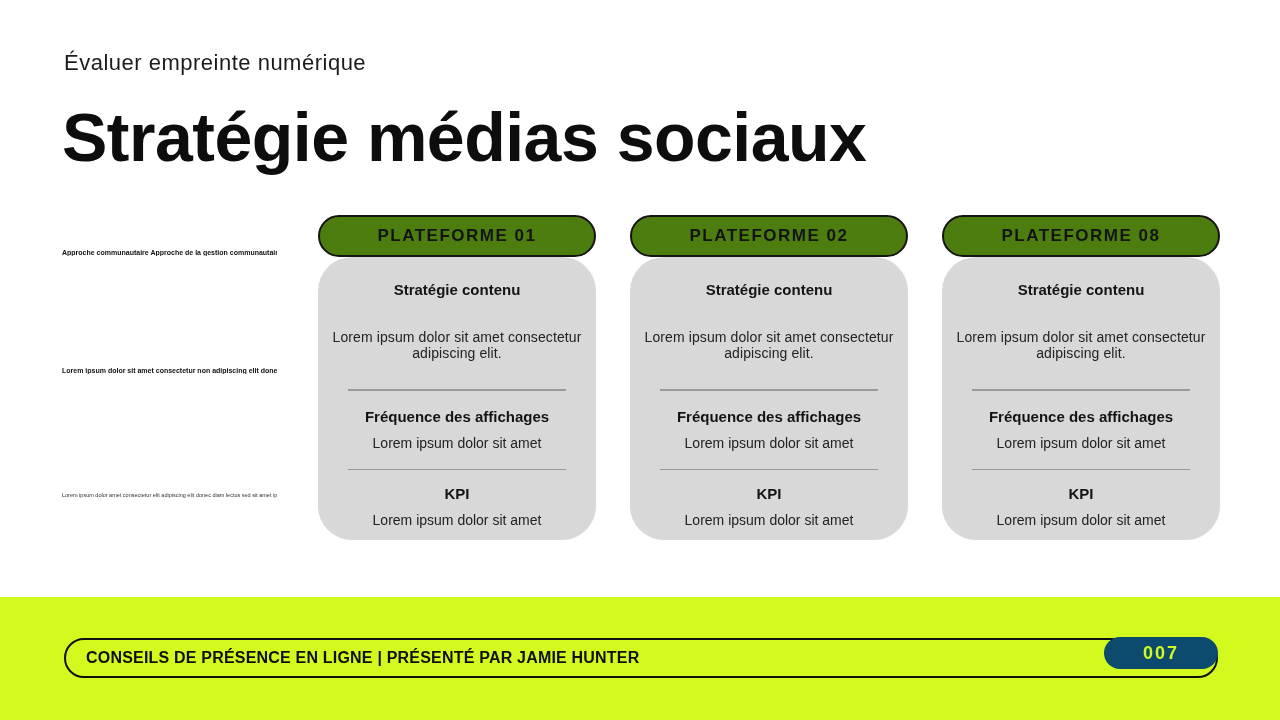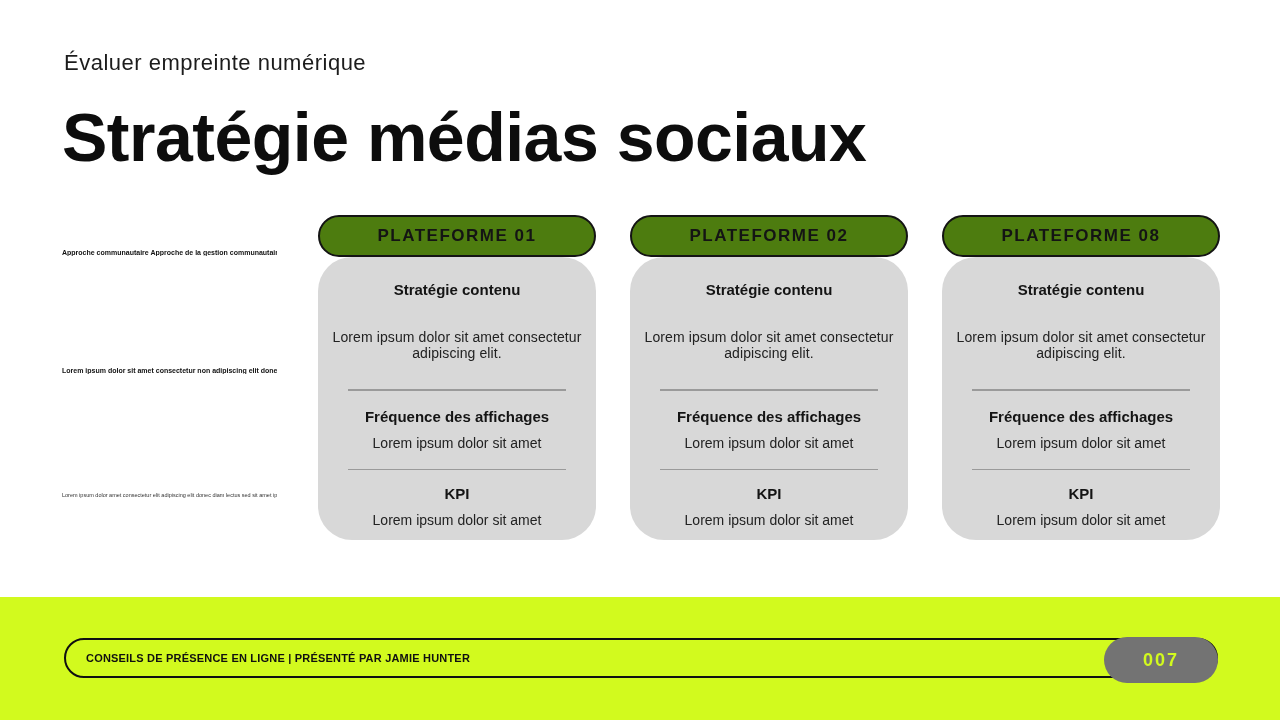--- a/index.html
+++ b/index.html
@@ -66,26 +66,26 @@
   .footer{
     position:absolute;left:0;right:0;top:597px;height:123px;
     background:var(--accent-lime);
   }
   .footer-pill{
     position:absolute;left:64px;top:41px;width:1154px;height:40px;
     border:2.5px solid #101010;border-radius:22px;
     display:flex;align-items:center;
   }
   .footer-label{
-    margin-left:20px;font-size:11px;font-weight:800;letter-spacing:0.2px;color:#101010;
+    margin-left:20px;font-size:16px;font-weight:800;letter-spacing:0.2px;color:#101010;
     white-space:nowrap;
   }
   .page-pill{
-    position:absolute;right:-2px;top:-3px;height:46px;width:114px;
-    background:#737373;border-radius:23px;
+    position:absolute;right:-2px;top:-3px;height:32px;width:114px;
+    background:#0c4a6e;border-radius:23px;
     display:flex;align-items:center;justify-content:center;
     color:var(--accent-lime);font-size:18px;font-weight:800;letter-spacing:2px;
   }
 </style>
 </head>
 <body>
 
 <div class="slide">
 
   <div class="kicker">Évaluer empreinte numérique</div>

